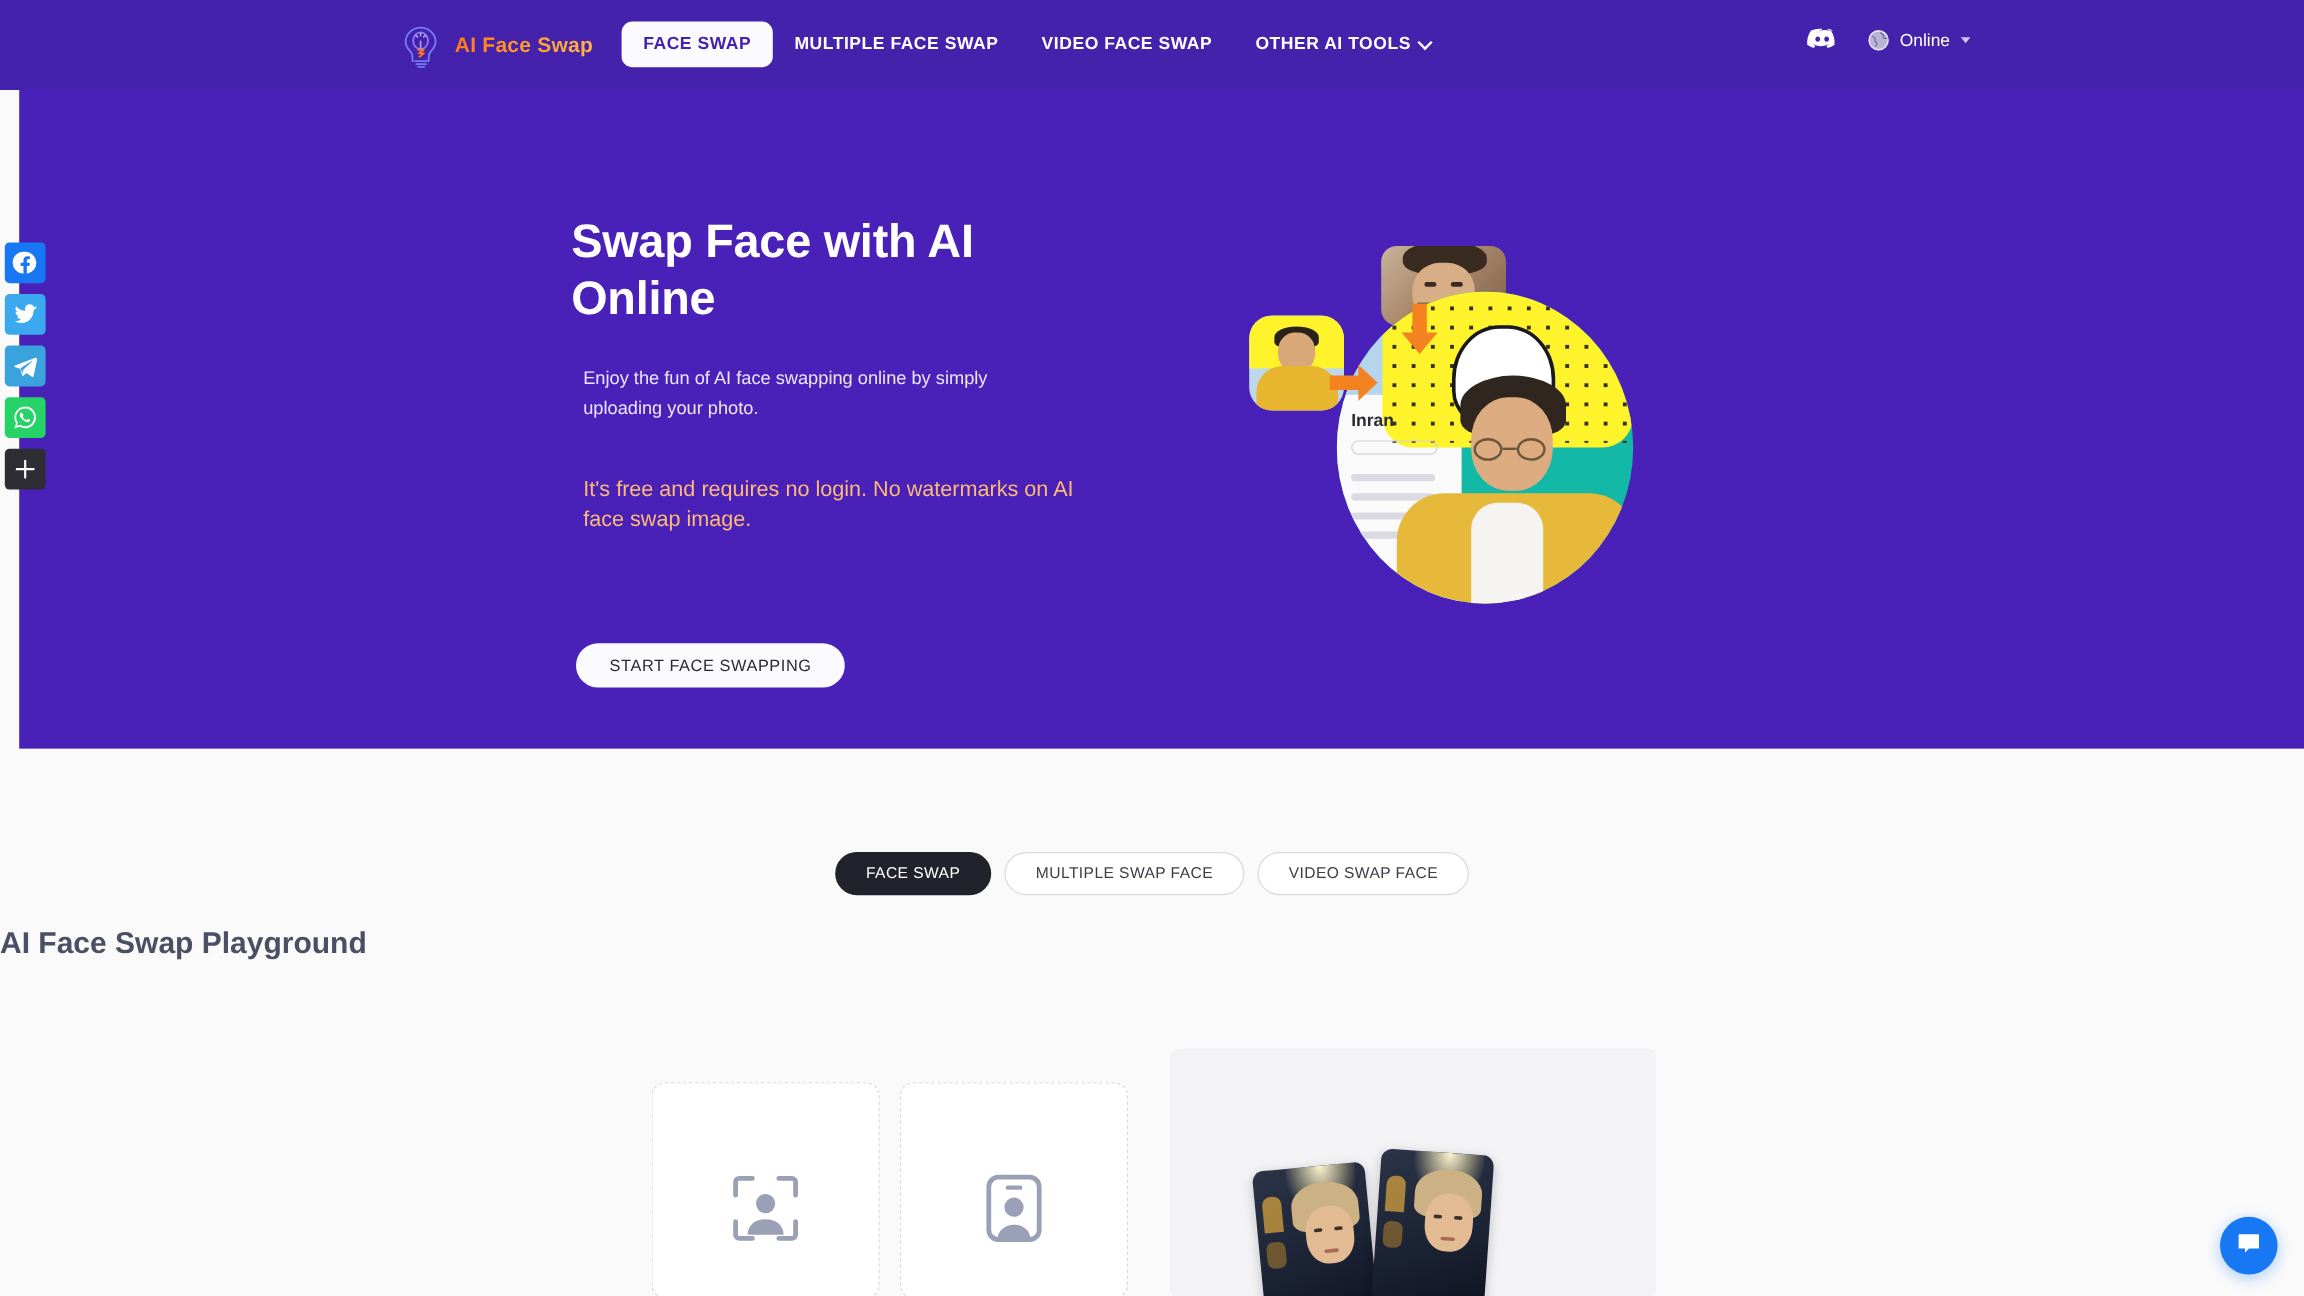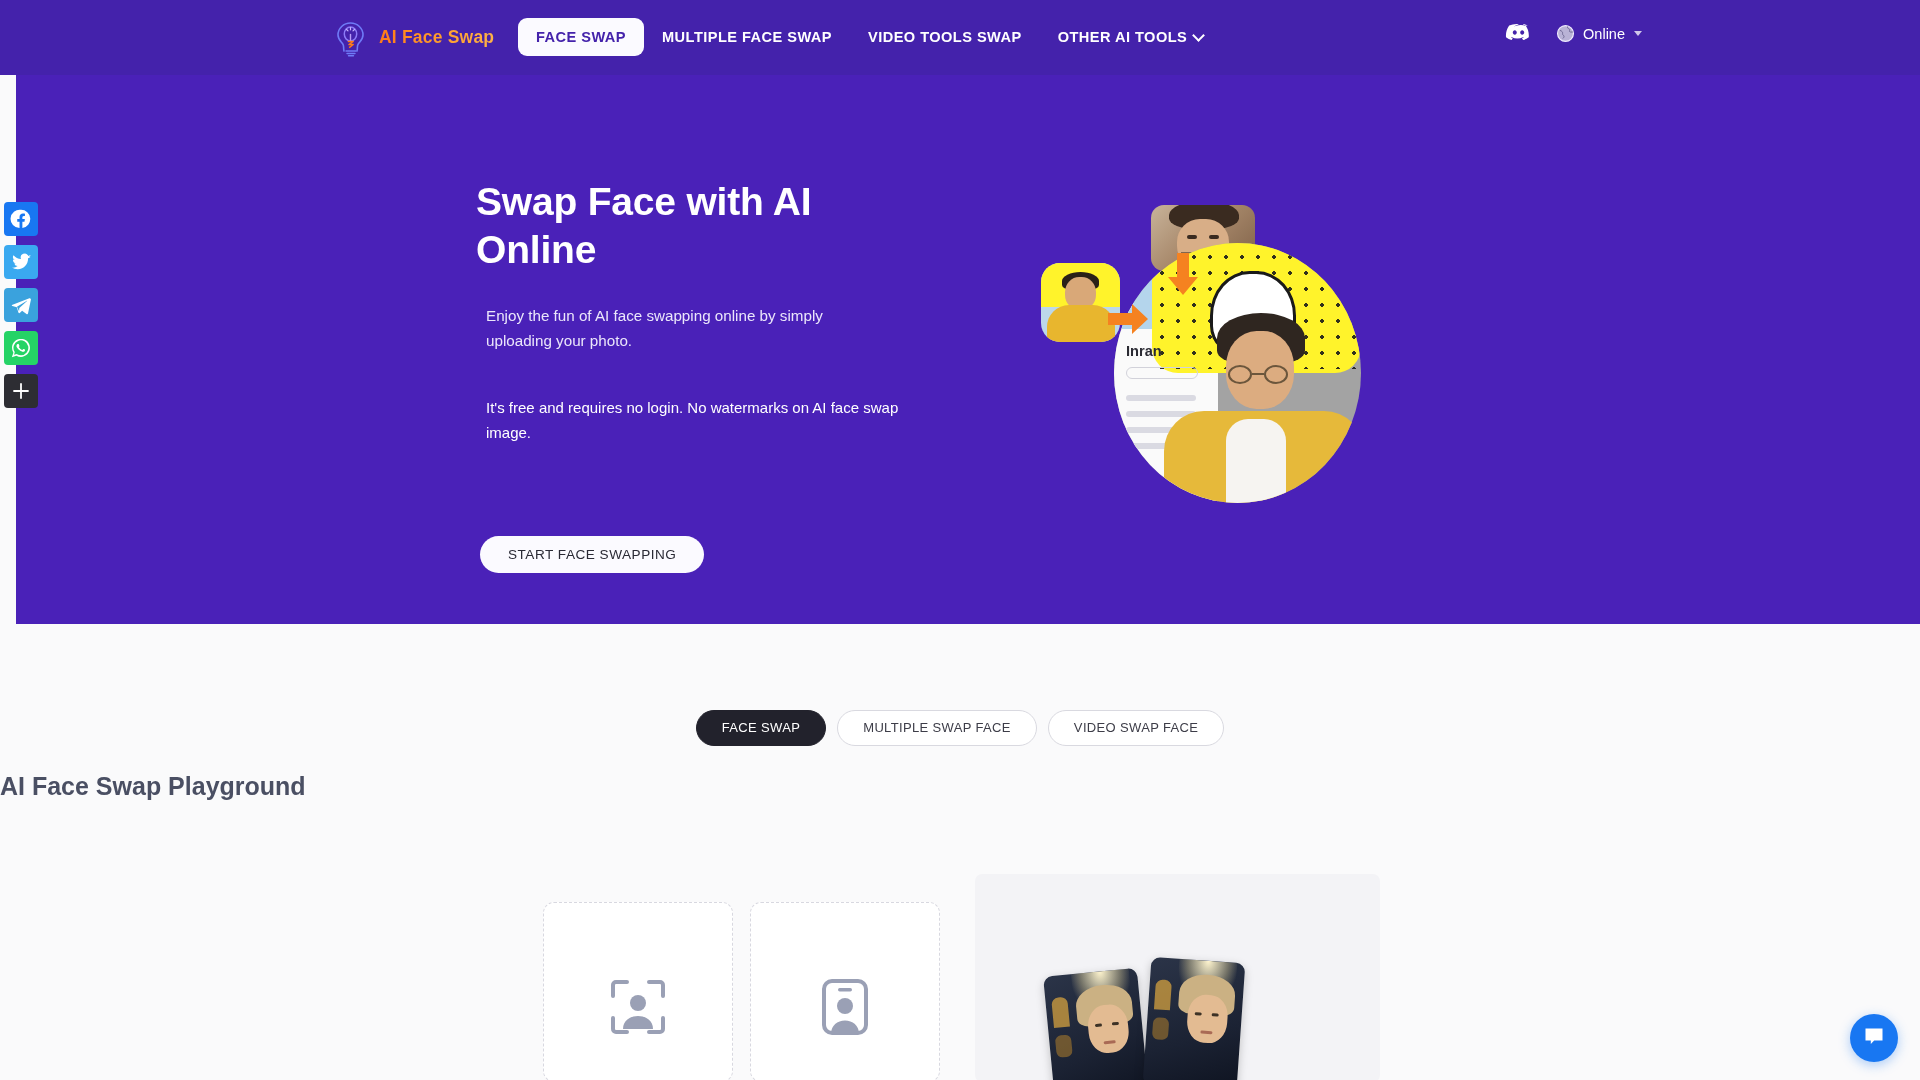--- a/index.html
+++ b/index.html
@@ -69,21 +69,21 @@
     position: absolute; left: 460px; top: 103px; width: 420px;
     color: #ffffff; font-size: 39px; font-weight: bold; line-height: 48px;
     letter-spacing: -.2px;
   }
   .hero-p1 {
     position: absolute; left: 470px; top: 228px; width: 380px;
     color: #ebe6fb; font-size: 15.2px; line-height: 25px;
   }
   .hero-p2 {
     position: absolute; left: 470px; top: 320px; width: 420px;
-    color: #ffffff; font-size: 15px; line-height: 25px;
+    color: #fdba74; font-size: 18px; line-height: 25px;
   }
   .cta {
     position: absolute; left: 464px; top: 461px;
     background: #fbfaff; color: #2a2a35;
     font-size: 13.6px; letter-spacing: .5px;
     padding: 0 28px; height: 37px; line-height: 37px;
     border: none; border-radius: 19px; cursor: pointer;
     font-family: "Liberation Sans", sans-serif;
   }
 
@@ -105,21 +105,21 @@
     border-radius: 19px; overflow: hidden; background: #bcd8ea;
   }
   .thumb-src .snapy { position:absolute; left:0; top:0; width:79px; height:44px; background:#fff32b; }
   .thumb-src .body { position:absolute; left:6px; top:42px; width:68px; height:40px; border-radius:22px 22px 0 0; background:#e8b62e; }
   .thumb-src .headl { position:absolute; left:24px; top:14px; width:31px; height:33px; border-radius:46%; background:#d9a878; }
   .thumb-src .hairl { position:absolute; left:21px; top:9px; width:37px; height:18px; border-radius:50% 50% 28% 28%; background:#2a2118; }
   .thumb-src .neck { position:absolute; left:32px; top:42px; width:15px; height:12px; background:#f4f2ef; }
 
   .result {
     position: absolute; left: 68px; top: 38px; width: 247px; height: 260px;
-    border-radius: 50%; overflow: hidden; background: #a3a3a3;
+    border-radius: 50%; overflow: hidden; background: #14b8a6;
   }
   .result .snapbg { position:absolute; left:38px; top:0px; width:209px; height:130px; background:#fff32b; border-radius: 0 0 26px 26px; }
   .result .ghost {
     position:absolute; left:96px; top:28px; width:86px; height:86px; background:#ffffff;
     border-radius: 46% 46% 40% 40% / 52% 52% 36% 36%;
     border: 3px solid #1a1a1a;
   }
   .result .dots { position:absolute; left:40px; top:6px; width:205px; height:120px; opacity:.9;
     background-image: radial-gradient(#1a1a1a 1.7px, transparent 1.8px);
     background-size: 16px 16px; }
@@ -238,21 +238,21 @@
     </div>
 
     <div class="nav">
       <div class="nav-item active">
         <span>FACE SWAP</span>
       </div>
       <div class="nav-item">
         <span>MULTIPLE FACE SWAP</span>
       </div>
       <div class="nav-item">
-        <span>VIDEO TOOLS SWAP</span>
+        <span>VIDEO FACE SWAP</span>
       </div>
       <div class="nav-item">
         <span>OTHER AI TOOLS</span>
         <span class="chev"></span>
       </div>
     </div>
 
     <div class="header-right">
       <span>
         <svg class="discord-btn" viewBox="0 0 24 24" fill="#ffffff">

